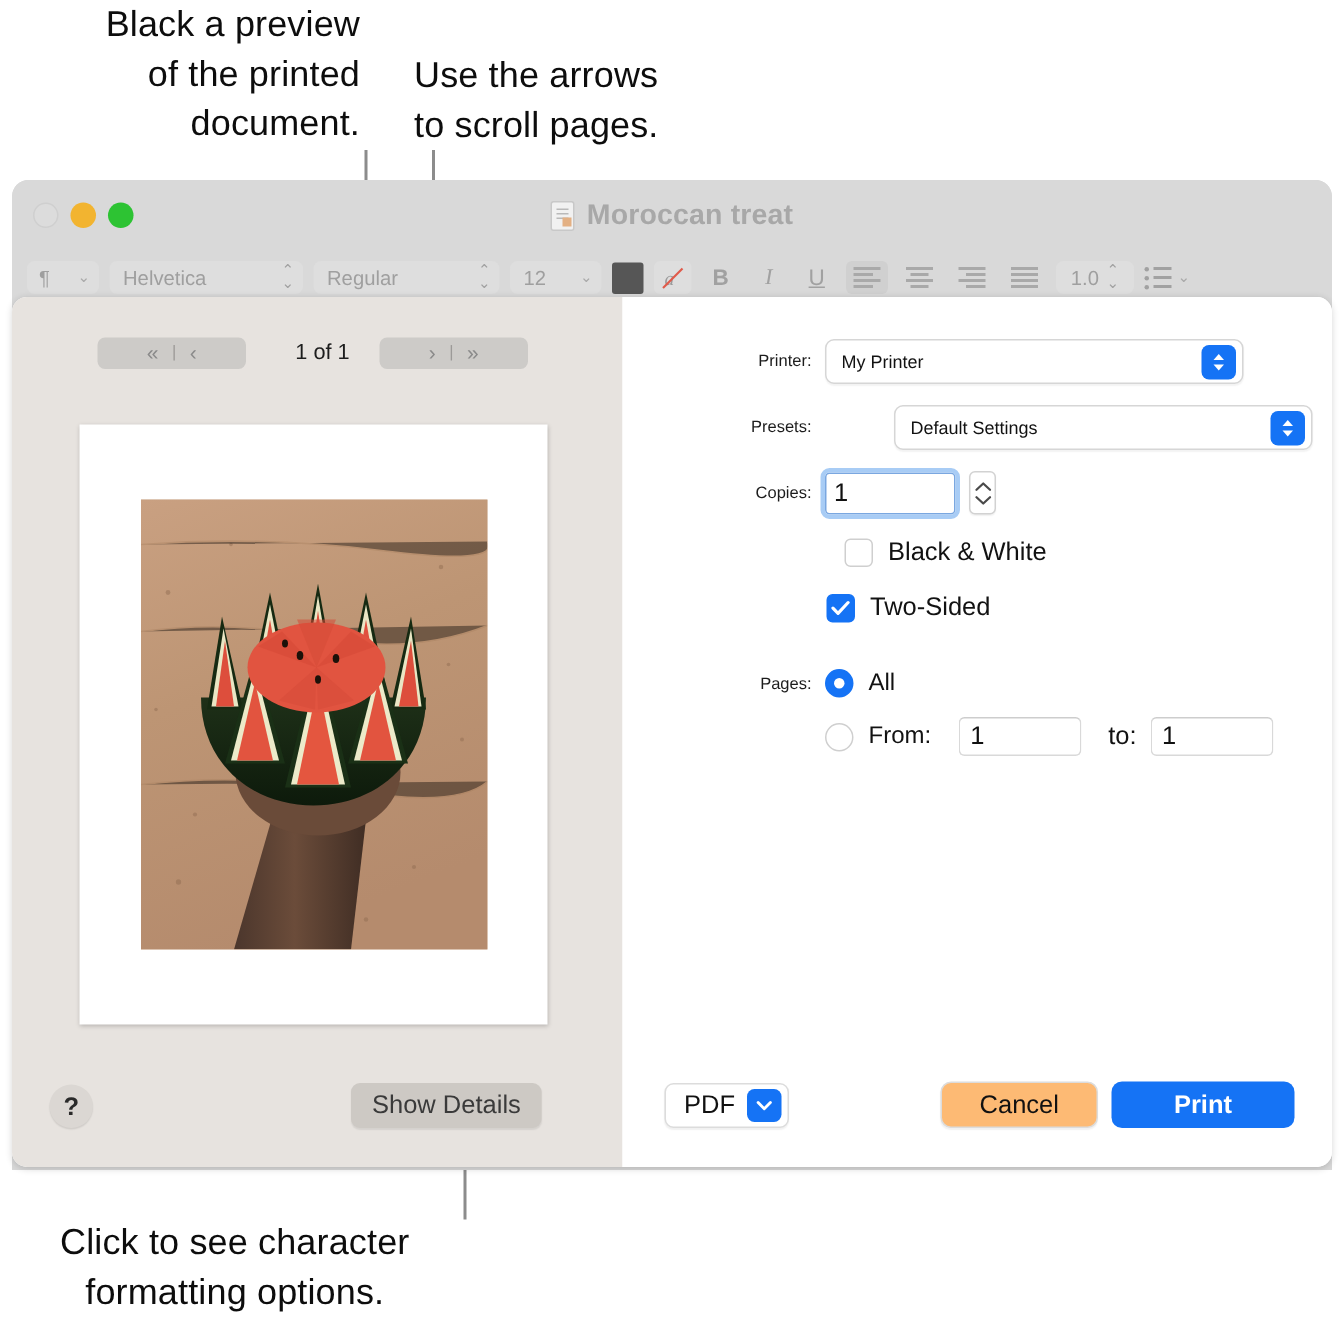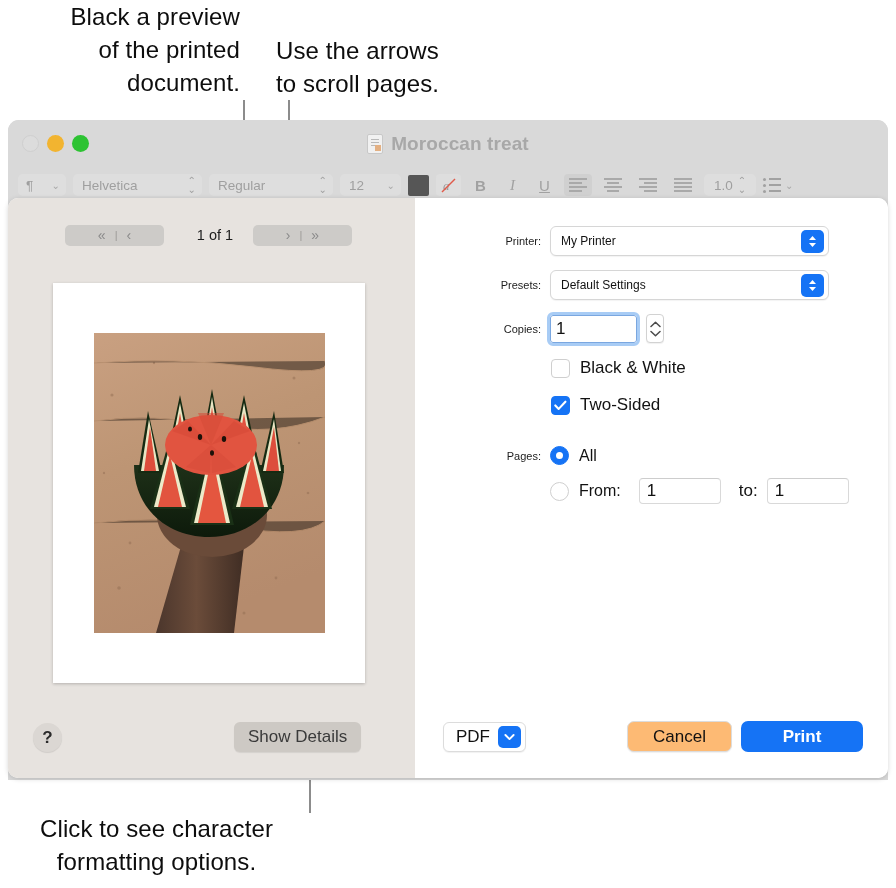--- a/index.html
+++ b/index.html
@@ -333,21 +333,21 @@
     border-radius: 5px;
     display: flex; flex-direction: column;
     align-items: center; justify-content: center;
     color: #fff;
     gap: 1px;
   }
   .popup-arrow svg { display:block; }
 
   #row-printer { top: 28px; }
   #row-printer .popup { width: 279px; }
-  #row-presets { top: 72px; }
+  #row-presets { top: 72px; gap: 46px; }
   #row-presets .popup { width: 279px; }
 
   #row-copies { top: 116px; }
   #copies-input {
     width: 87px; height: 28px;
     border: none;
     outline: 3px solid #a8ccf5;
     background: #ffffff;
     border: 1px solid #7aa7e0;
     box-sizing: border-box;
@@ -364,21 +364,21 @@
     background: #fff;
     border: 1px solid #d2d2d2;
     border-radius: 4px;
     box-shadow: 0 1px 1px rgba(0,0,0,0.06);
     display: flex; flex-direction: column;
     align-items: center; justify-content: center;
     gap: 2px;
     box-sizing: border-box;
   }
 
-  #row-bw { top: 160px; }
+  #row-bw { top: 160px; padding-left: 12px; }
   #row-2s { top: 197px; }
   .checkbox {
     width: 19px; height: 19px;
     border-radius: 4px;
     border: 1px solid #cfcfcf;
     background: #fff;
     box-sizing: border-box;
     display:flex;align-items:center;justify-content:center;
     margin-left: 136px;
   }

